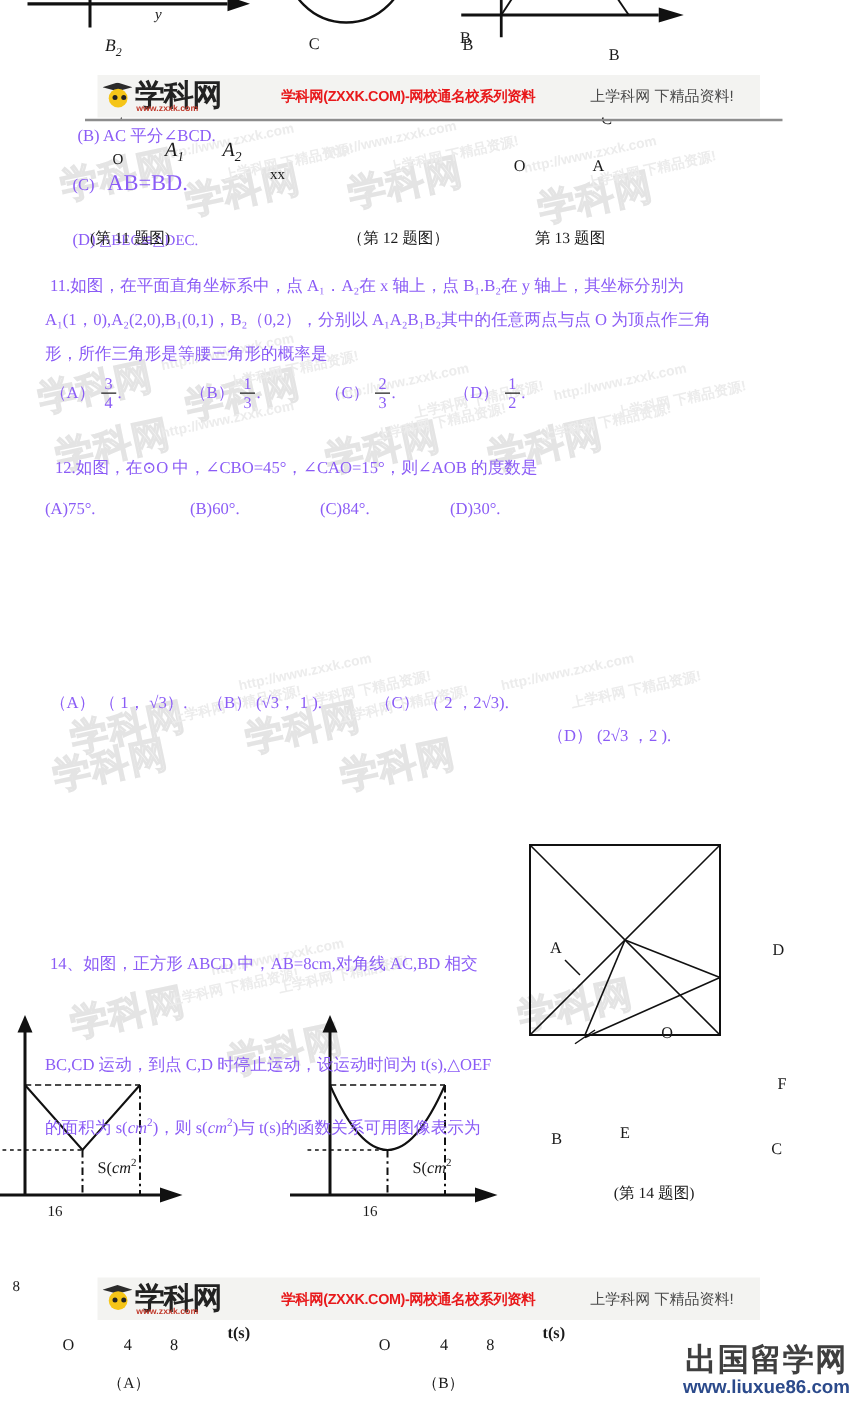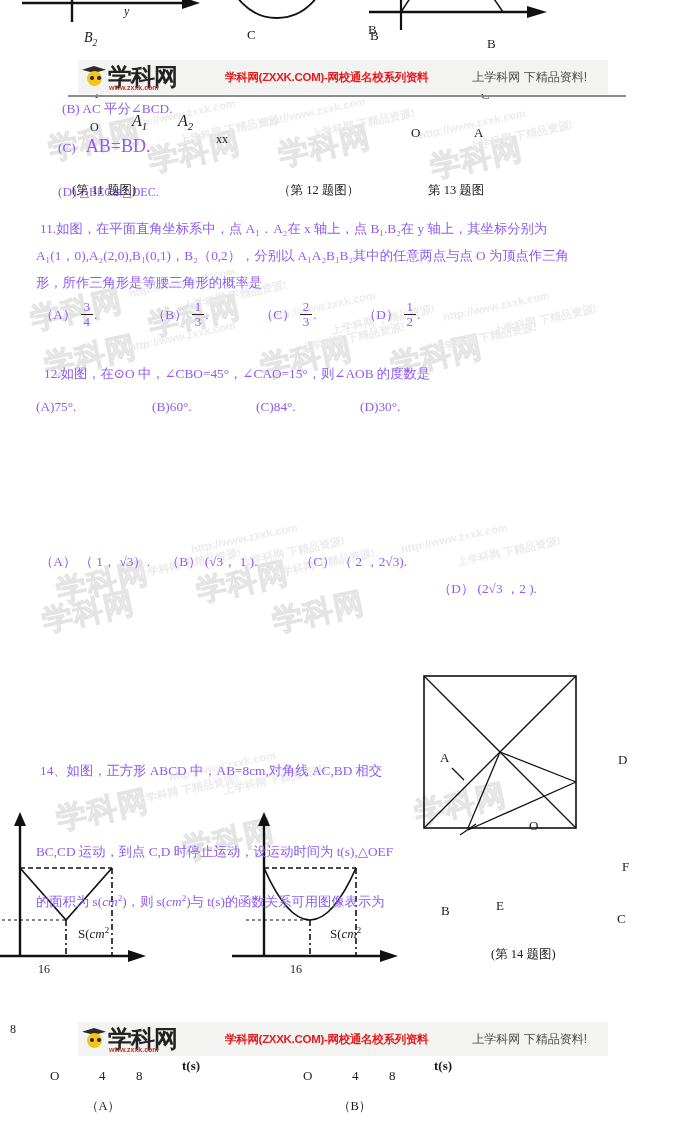--- a/index.html
+++ b/index.html
@@ -440,14 +440,18 @@
         <span class="eye l"></span>
           <span class="eye r"></span>
       </span>
       <span class="logo-word">学科网</span>
       <span class="logo-url">www.zxxk.com</span>
     </div>
     <div class="banner-mid">学科网(ZXXK.COM)-网校通名校系列资料</div>
     <div class="banner-right">上学科网 下精品资料!</div>
   </div>
 
+  <div class="liuxue">
+    <div class="cn">出国留学网</div>
+    <div class="en">www.liuxue86.com</div>
+  </div>
 
 </div>
 
 </body></html>

